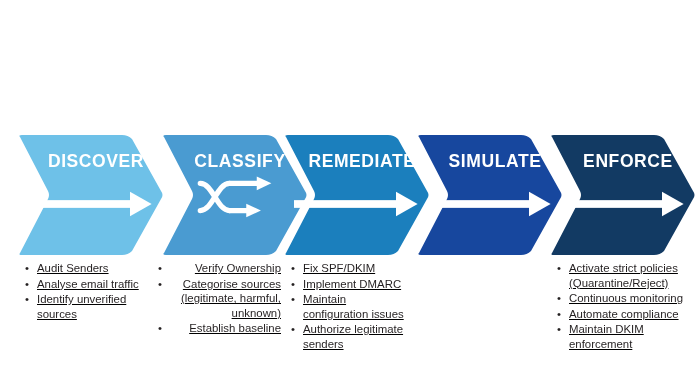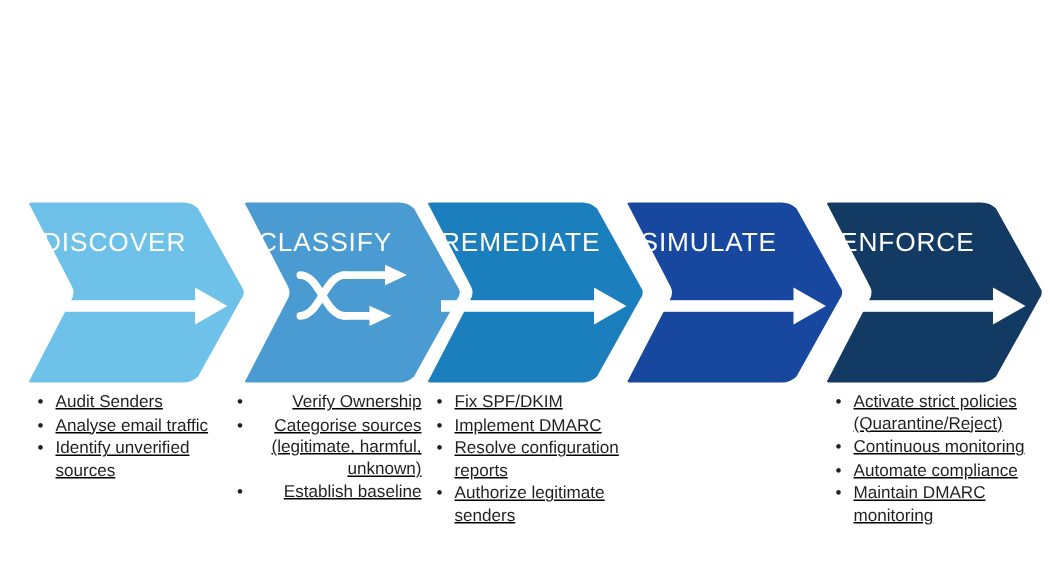--- a/index.html
+++ b/index.html
@@ -43,24 +43,24 @@
     width: 100%;
     height: 100%;
     overflow: visible;
   }
 
   .stage-label {
     position: absolute;
     top: 20px;
     left: 0;
     width: 100%;
-    text-align: left;
+    text-align: center;
     color: #ffffff;
     font-family: "Liberation Sans", sans-serif;
-    font-weight: normal;
+    font-weight: bold;
     font-size: 17.5px;
     letter-spacing: 0.6px;
     line-height: 1;
     white-space: nowrap;
     padding-left: 14px;
     box-sizing: border-box;
   }
 
   .stage-icon {
     position: absolute;
@@ -213,30 +213,30 @@
         <li>Verify Ownership</li>
         <li>Categorise sources (legitimate, harmful, unknown)</li>
         <li>Establish baseline</li>
       </ul>
     </div>
 
     <div class="bullet-col" style="left:288px; width:126px;">
       <ul>
         <li>Fix SPF/DKIM</li>
         <li>Implement DMARC</li>
-        <li>Resolve configuration reports</li>
+        <li>Maintain configuration issues</li>
         <li>Authorize legitimate senders</li>
       </ul>
     </div>
 
 
     <div class="bullet-col" style="left:554px; width:134px;">
       <ul>
         <li>Activate strict policies (Quarantine/Reject)</li>
         <li>Continuous monitoring</li>
         <li>Automate compliance</li>
-        <li>Maintain DMARC monitoring</li>
+        <li>Maintain DKIM enforcement</li>
       </ul>
     </div>
 
   </div>
 
 </div>
 
 </body></html>

